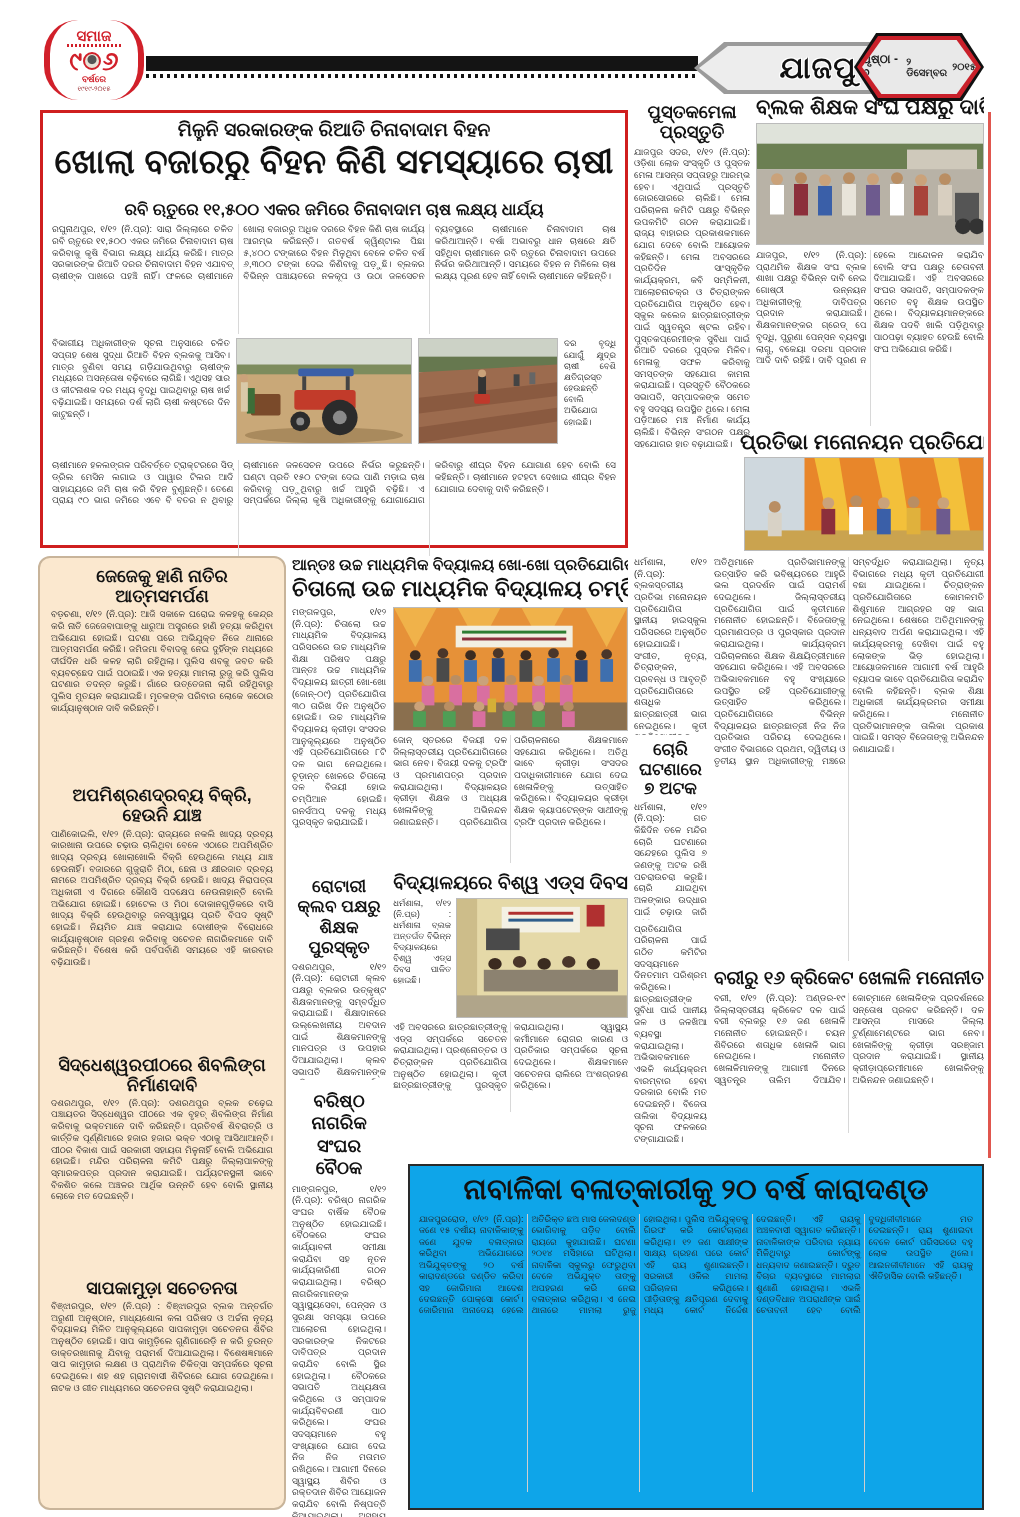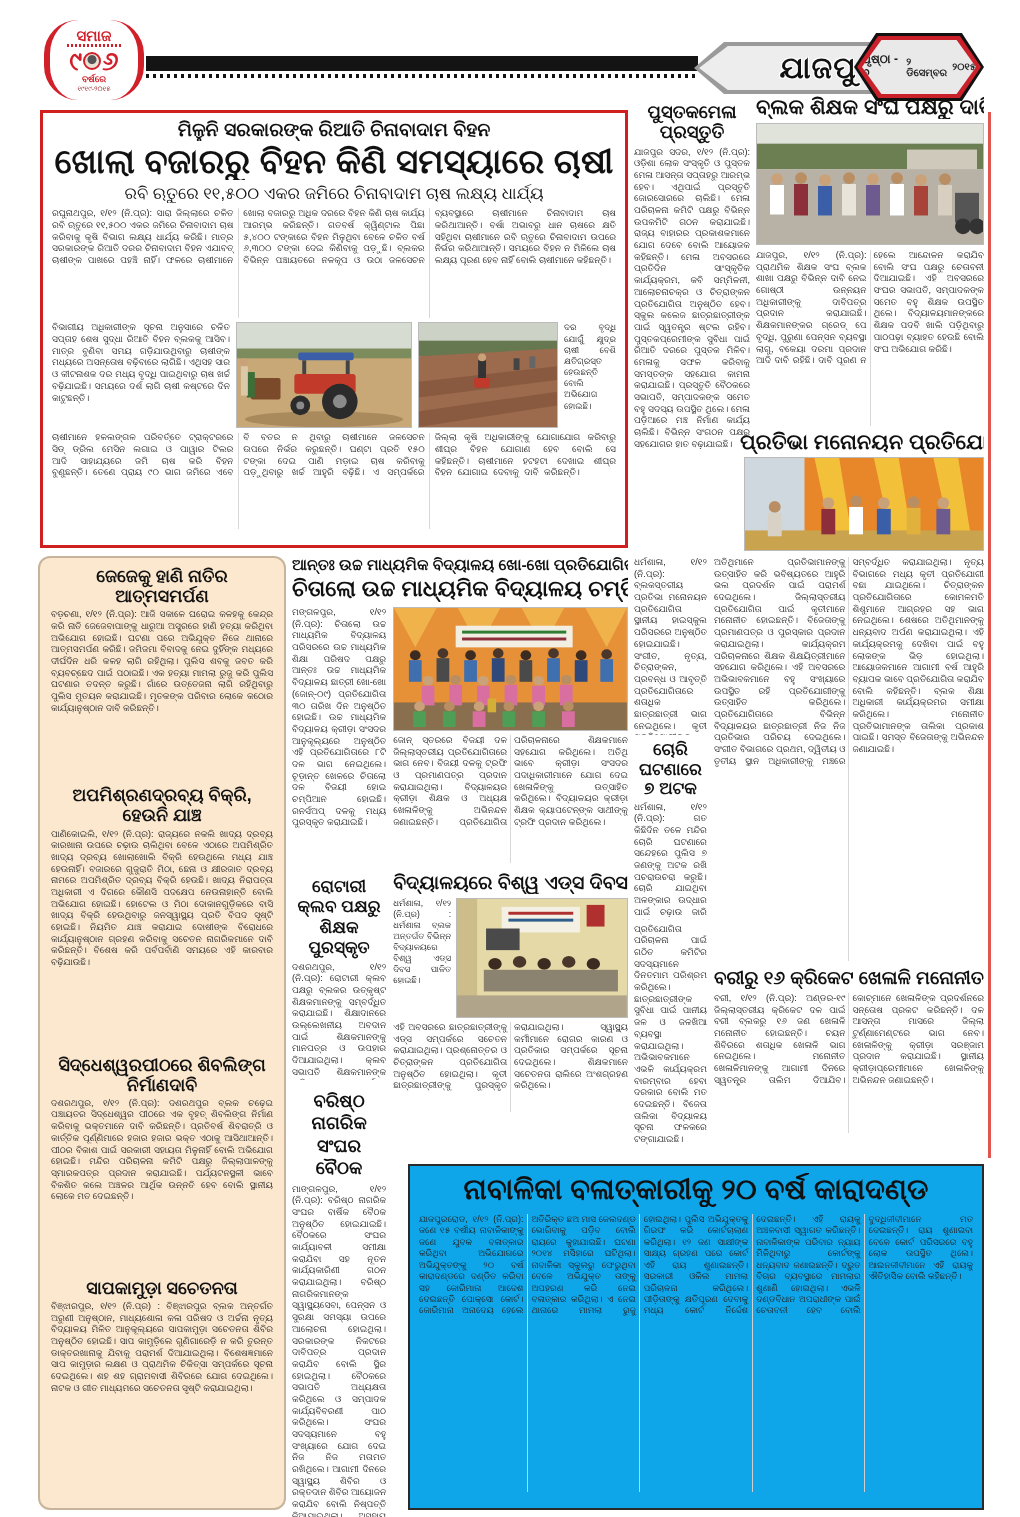--- a/index.html
+++ b/index.html
@@ -47,28 +47,28 @@
   .cols5{column-count:5;column-gap:8px;column-rule:1px solid #cfcfcf;}
   .hd{font-weight:bold;color:#111;text-align:center;}
   .oneline{white-space:nowrap;overflow:hidden;}
   .photo{position:relative;overflow:hidden;background:#ddd;border:1px solid #bbb;}
   .photo svg{display:block;width:100%;height:100%;}
   
   .lead-box{position:absolute;left:40px;top:110px;width:588px;height:438px;
     border:3px solid #cf1f1f;padding:3px 9px;background:#fff;}
   .lead-kicker{font-size:19px;margin-top:3px;}
   .lead-headline{font-size:34px;line-height:1.1;margin-top:2px;}
-  .lead-subhead{font-size:16.5px;font-weight:normal;margin-top:4px;margin-bottom:5px;}
+  .lead-subhead{font-size:16.5px;font-weight:bold;margin-top:20px;margin-bottom:5px;}
   .lead-rowA{height:110px;}
   .lead-rowB{display:flex;gap:6px;height:106px;margin-top:4px;}
   .lead-rowB .txtL{width:178px;}
   .lead-rowB .phL{width:176px;}
   .lead-rowB .phR{width:140px;}
   .lead-rowB .txtR{flex:1;font-size:8.6px;}
-  .lead-rowC{height:96px;margin-top:5px;font-family:Liberation Mono, monospace;}
+  .lead-rowC{height:96px;margin-top:16px;}
   
   .bookfair{position:absolute;left:634px;top:103px;width:116px;height:454px;}
   .bookfair .hd{font-size:18px;line-height:1.1;}
   .bookfair .bodytxt{height:424px;margin-top:4px;}
   .teachers{position:absolute;left:756px;top:95px;width:228px;height:334px;}
   .teachers .hd{font-size:21px;}
   .teachers .photo{height:122px;margin-top:4px;}
   .teachers .bodytxt{height:176px;margin-top:5px;}
   
   .talent{position:absolute;left:634px;top:430px;width:350px;height:728px;}

